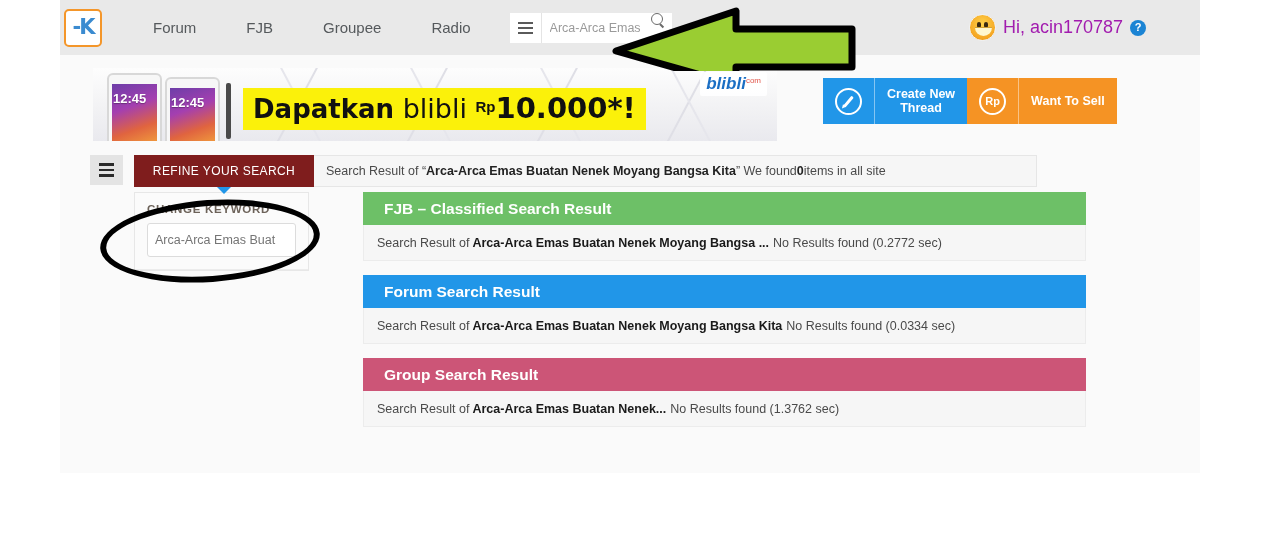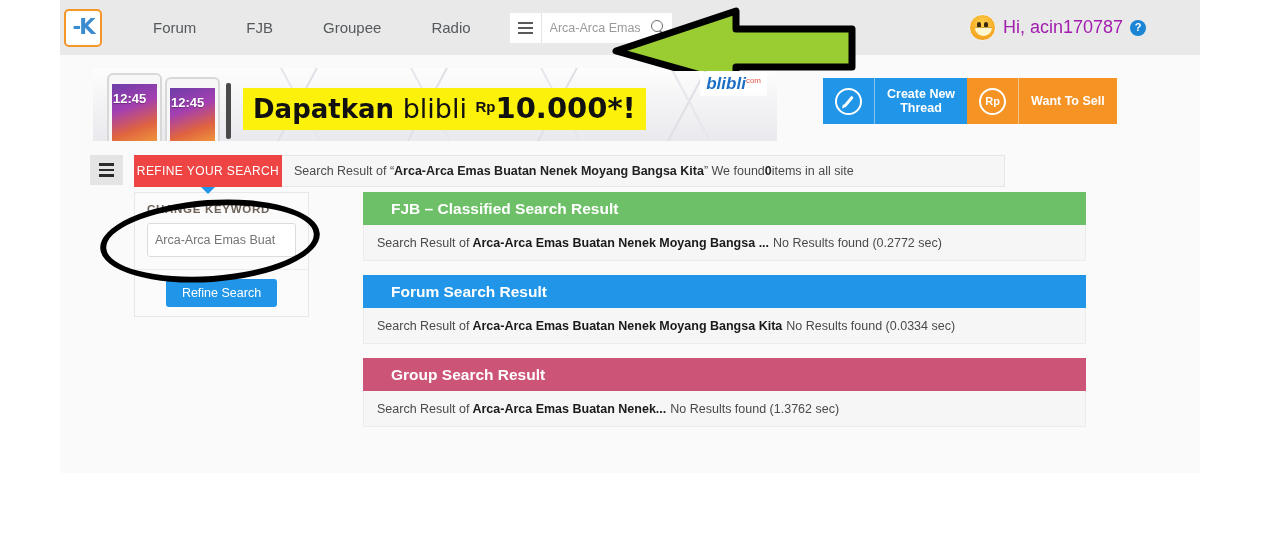--- a/index.html
+++ b/index.html
@@ -51,21 +51,21 @@
     background: #ffffff;
     display: flex; flex-direction: column;
     align-items: center; justify-content: center;
     gap: 3px; cursor: pointer;
     border-right: 1px solid #e4e4e4;
   }
   .ham-btn i { display: block; width: 15px; height: 2px; background: #5a5a5a; }
   .search-box {
     width: 130px; height: 30px;
     background: #ffffff;
-    display: flex; align-items: center;
+    display: flex; 
     padding: 0 6px 0 8px;
   }
   .search-box input {
     border: none; outline: none; flex: 1;
     font-size: 12.5px; color: #9a9a9a;
     font-family: "Liberation Sans", sans-serif;
     background: transparent; min-width: 0;
   }
   .mag {
     width: 15px; height: 15px; position: relative; flex: none;
@@ -203,22 +203,22 @@
   .content { position: absolute; left: 0; top: 155px; width: 1140px; }
   .topbar-row { display: flex; align-items: flex-start; height: 32px; }
   .side-toggle {
     width: 33px; height: 30px; margin-left: 30px;
     background: #e4e4e4; cursor: pointer;
     display: flex; flex-direction: column;
     align-items: center; justify-content: center; gap: 3px;
   }
   .side-toggle i { width: 15px; height: 2.5px; background: #2b2b2b; }
   .refine-tab {
-    margin-left: 11px; width: 148px; height: 32px;
-    background: #ef4444; color: #fff;
+    margin-left: 11px; width: 180px; height: 32px;
+    background: #7f1d1d; color: #fff;
     font-size: 12px; letter-spacing: .4px;
     display: flex; align-items: center; justify-content: center;
     position: relative; cursor: pointer;
   }
   .refine-tab::after {
     content: ""; position: absolute; left: 50%; bottom: -7px;
     margin-left: -7px; border-left: 7px solid transparent;
     border-right: 7px solid transparent; border-top: 7px solid #2196e8;
   }
   .result-bar {
@@ -249,21 +249,21 @@
   .refine-btn {
     background: #2196e8; color: #fff; border: none;
     padding: 7px 16px; font-size: 12.5px; border-radius: 3px;
     cursor: pointer; font-family: "Liberation Sans", sans-serif;
   }
 
   .results { width: 723px; margin-left: 18px; }
   .res-block { margin-bottom: 14px; }
   .res-head {
     height: 33px; display: flex; align-items: center;
-    padding-left: 28px; color: #fff;
+    padding-left: 21px; color: #fff;
     font-size: 15.5px; font-weight: bold; text-align: right;
   }
   .res-body {
     background: #f6f6f6; border: 1px solid #ececec; border-top: none;
     height: 36px; display: flex; align-items: center;
     padding-left: 13px; font-size: 12.5px; color: #4a4a4a;
   }
   .res-body b { color: #1a1a1a; margin: 0 4px 0 3px; }
 
   
@@ -375,23 +375,20 @@
       </div>
     </div>
 
     <div class="body-row">
       <div class="sidebar">
         <div class="panel">
           <div class="panel-section">
             <div class="panel-title">CHANGE KEYWORD</div>
             <input type="text" placeholder="Arca-Arca Emas Buat" style="">
           </div>
-          <div class="panel-foot">
-            <button class="refine-btn">Refine Search</button>
-          </div>
         </div>
       </div>
 
       <div class="results">
         <div class="res-block">
           <div class="res-head" style="background:#6dc067">FJB – Classified Search Result</div>
           <div class="res-body">
             <span>Search Result of</span>
               <b>Arca-Arca Emas Buatan Nenek Moyang Bangsa ...</b>
               <span>No Results found (0.2772 sec)</span>

